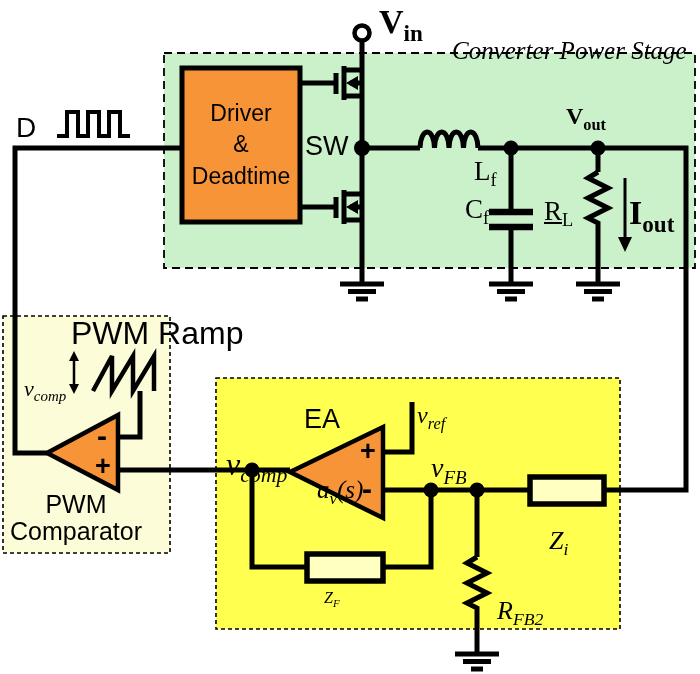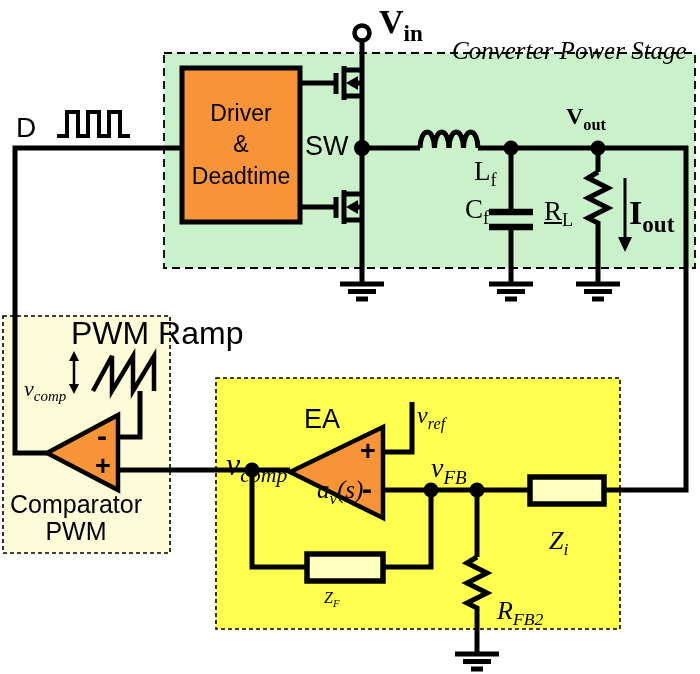--- a/index.html
+++ b/index.html
@@ -168,22 +168,22 @@
 
 
   <div class="lbl t-sans" style="left:35px; top:317px; font-size:32px;margin-left:36px;">PWM Ramp</div>
 
   <div class="lbl t-it" style="left:24px; top:358px; font-size:22px;"><span>v</span><sub>comp</sub></div>
 
   <div class="lbl t-sans t-b" style="left:97px; top:421px; font-size:30px;">-</div>
   <div class="lbl t-sans t-b" style="left:95px; top:453px; font-size:27px;">+</div>
 
   <div class="pwm-comp-text t-sans">
+    <div>PWM</div>
     <div>Comparator</div>
-    <div>PWM</div>
   </div>
 
 
   <div class="lbl t-sans" style="left:304px; top:406px; font-size:27px;">EA</div>
 
   <div class="lbl t-it" style="left:317px; top:457px; font-size:25px;"><span>a</span><sub>v</sub><span>(s)</span></div>
 
   <div class="lbl t-sans t-b" style="left:360px; top:438px; font-size:27px;">+</div>
   <div class="lbl t-sans t-b" style="left:362px; top:474px; font-size:30px;">-</div>
 

